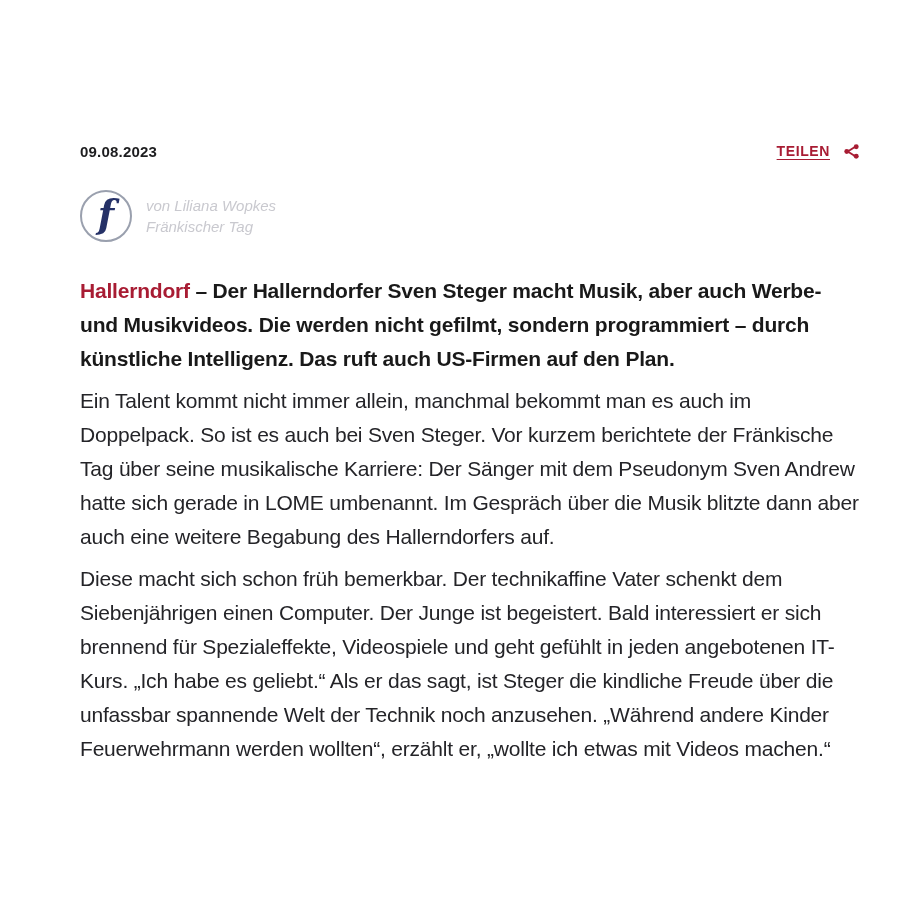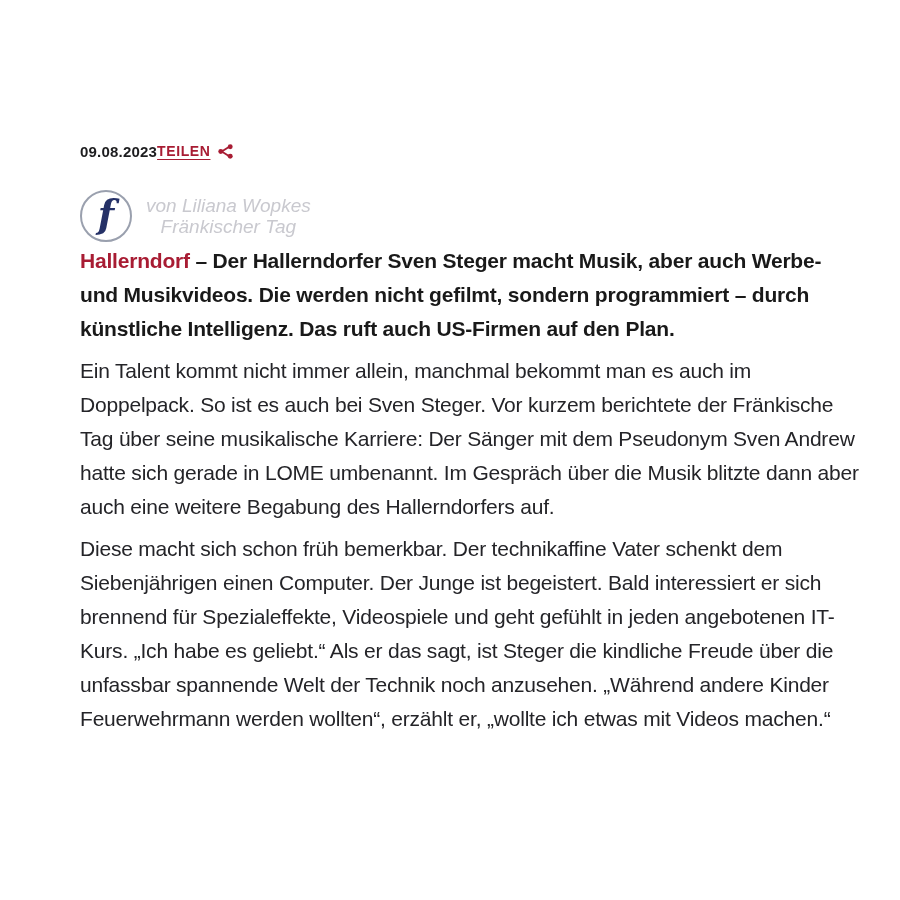--- a/index.html
+++ b/index.html
@@ -13,34 +13,34 @@
   .page {
     width: 900px; height: 900px;
     position: relative;
     padding: 140px 60px 0 80px;
   }
   .content { width: 780px; }
 
   
   .header-row {
     display: flex;
-    justify-content: flex-start;
+    justify-content: space-between;
     align-items: center;
     height: 22px;
   }
   .date {
     font-size: 15px;
     font-weight: 700;
     color: #1d1d1f;
     letter-spacing: 0.2px;
   }
   .share-link {
     display: flex;
     align-items: center;
-    gap: 7px;
+    gap: 13px;
     text-decoration: none;
     cursor: pointer;
   }
   .share-label {
     font-size: 14px;
     font-weight: 700;
     letter-spacing: 0.6px;
     text-decoration: underline;
     text-underline-offset: 3px;
   }
@@ -66,29 +66,29 @@
   }
   .publisher-letter {
     font-family: "DejaVu Serif", serif;
     font-weight: 700;
     font-style: italic;
     font-size: 38px;
     line-height: 1;
     margin-top: -4px;
   }
   .byline-text {
-    font-size: 19px;
+    font-size: 15px;
     font-style: italic;
     color: #c9c9cf;
     line-height: 21px;
-    text-align: center;
   }
 
   
   .lead {
+    margin-top: 30px;
     font-size: 21px;
     font-weight: 700;
     line-height: 34px;
     color: #191919;
     letter-spacing: -0.2px;
   }
   .lead .location { font-weight: 700; }
 
   
   .body-paragraph {

